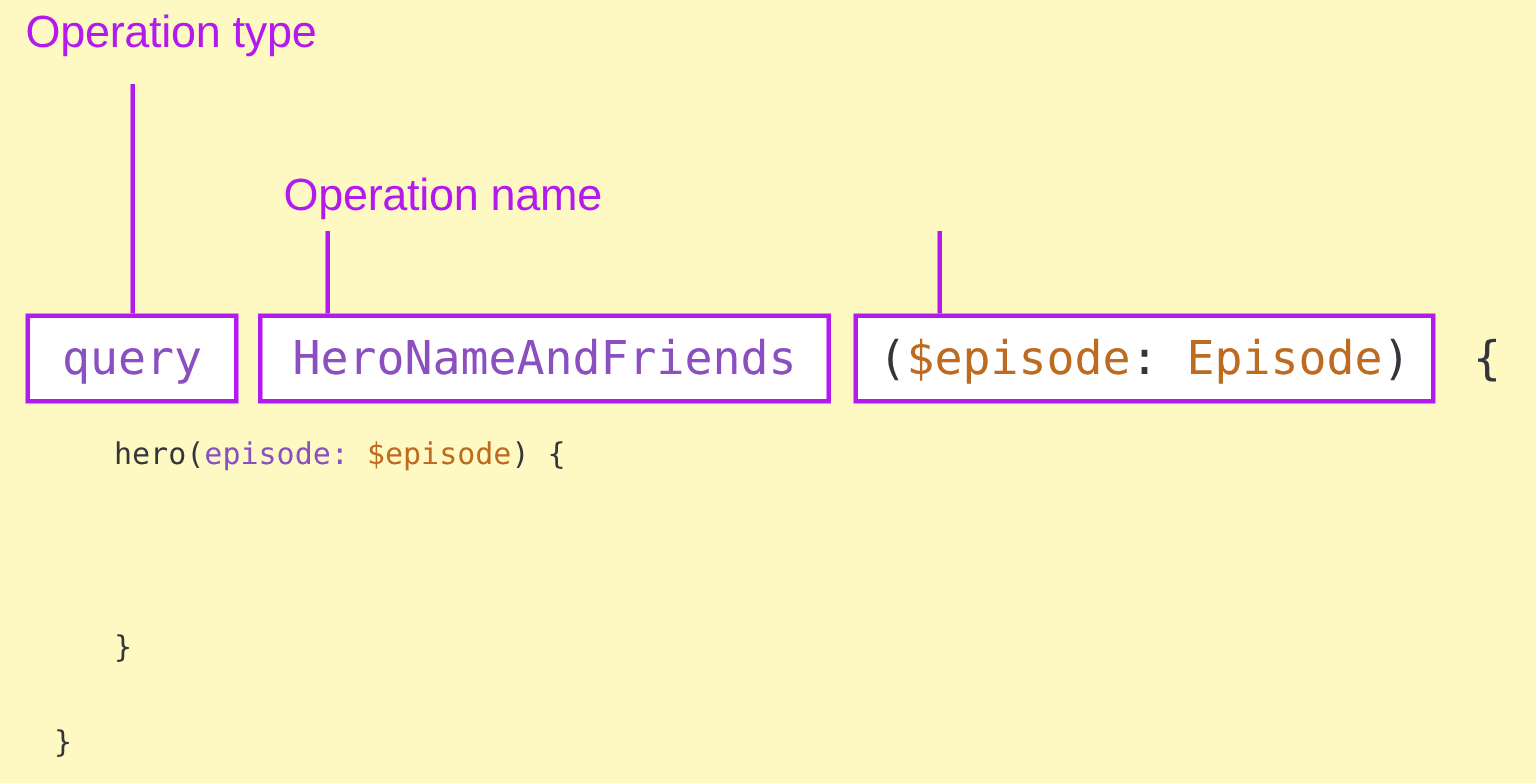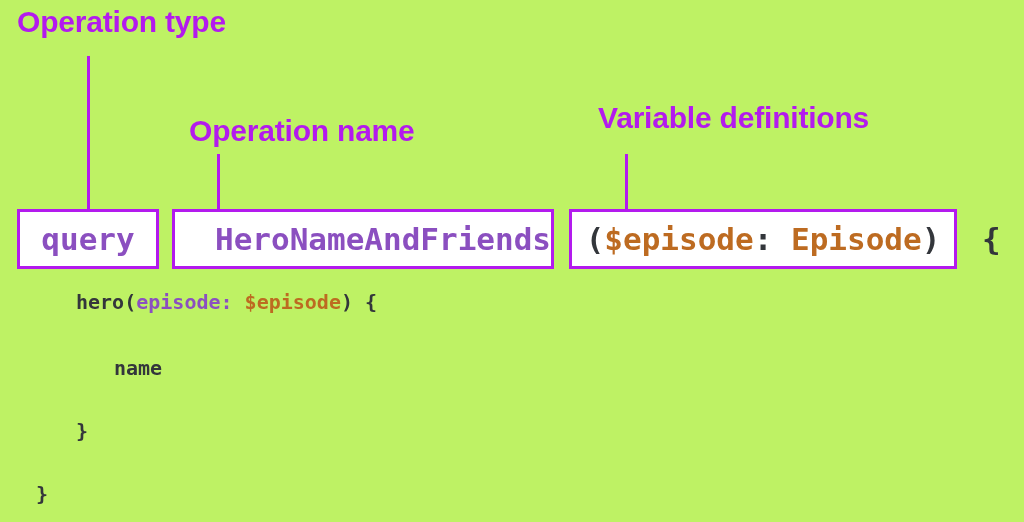--- a/index.html
+++ b/index.html
@@ -4,24 +4,23 @@
 <style>
   html, body {
     margin: 0;
     padding: 0;
     background: #ffffff;
   }
   #stage {
     position: relative;
     width: 1024px;
     height: 522px;
-    background: #bef264;
+    background: #fef9c3;
     overflow: hidden;
     font-family: "Liberation Sans", sans-serif;
-    font-weight: bold;
   }
 
   
   .anno-label {
     position: absolute;
     color: #b31aee;
     font-family: "Liberation Sans", sans-serif;
     font-size: 30px;
     line-height: 34px;
     white-space: nowrap;
@@ -47,21 +46,21 @@
     top: 209px;
     height: 60px;
     border: 3px solid #b31aee;
     box-sizing: border-box;
     background: #ffffff;
     display: flex;
     align-items: center;
     justify-content: center;
   }
   #box-operation-type   { left: 17px;  width: 142px; }
-  #box-operation-name   { left: 172px; width: 382px; justify-content: flex-end; }
+  #box-operation-name   { left: 172px; width: 382px; }
   #box-variable-defs    { left: 569px; width: 388px; }
 
   .code {
     font-family: "DejaVu Sans Mono", "Liberation Mono", monospace;
     font-size: 31px;
     line-height: 34px;
     white-space: pre;
   }
   .tok-keyword { color: #8b4fc0; }
   .tok-opname  { color: #8b4fc0; }
@@ -93,21 +92,20 @@
 </style>
 </head>
 <body>
 
 <div id="stage">
 
   <div class="anno-label" id="label-operation-type">Operation type</div>
 
   <div class="anno-label" id="label-operation-name">Operation name</div>
 
-  <div class="anno-label" id="label-variable-defs">Variable definitions</div>
 
   <div class="leader" id="leader-operation-type"></div>
   <div class="leader" id="leader-operation-name"></div>
   <div class="leader" id="leader-variable-defs"></div>
 
   <div class="code-box" id="box-operation-type">
     <span class="code tok-keyword">query</span>
   </div>
 
   <div class="code-box" id="box-operation-name">
@@ -115,19 +113,18 @@
   </div>
 
   <div class="code-box" id="box-variable-defs">
     <span class="code"><span class="tok-punct">(</span><span class="tok-var">$episode</span><span class="tok-punct">: </span><span class="tok-type">Episode</span><span class="tok-punct">)</span></span>
   </div>
 
   <span class="code tok-punct" id="line1-open-brace">{</span>
 
   <div class="code-line" id="line-hero"><span class="tok-field">hero</span><span class="tok-punct">(</span><span class="tok-arg">episode</span><span class="tok-arg">: </span><span class="tok-var">$episode</span><span class="tok-punct">)</span><span class="tok-punct"> {</span></div>
 
-  <div class="code-line tok-field" id="line-name">name</div>
 
   <div class="code-line tok-punct" id="line-close-inner">}</div>
 
   <div class="code-line tok-punct" id="line-close-outer">}</div>
 
 </div>
 
 </body></html>

